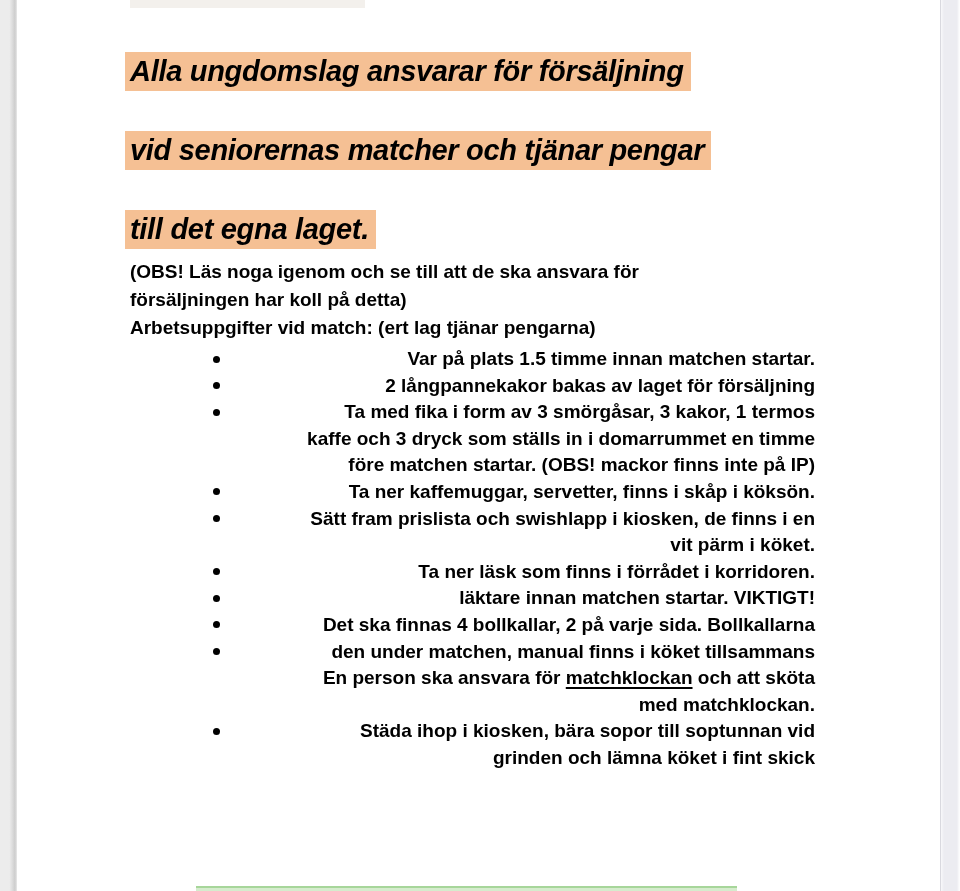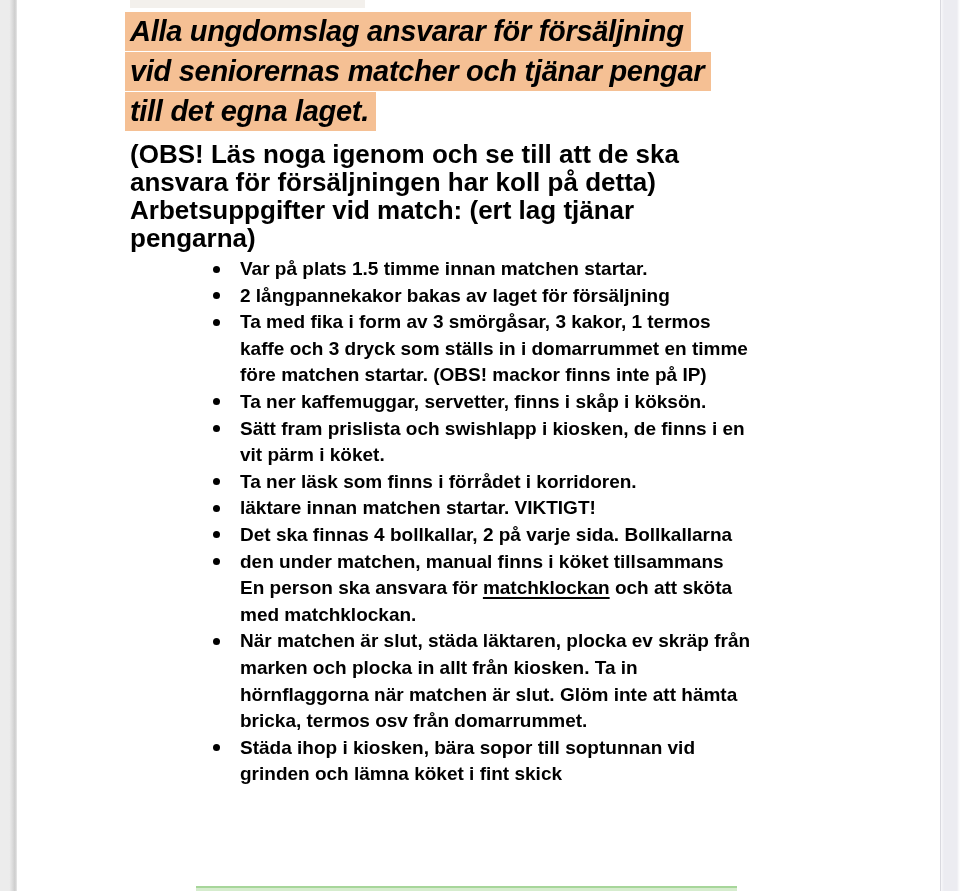--- a/index.html
+++ b/index.html
@@ -21,42 +21,43 @@
   }
   .page {
     position: absolute; left: 17px; right: 20px; top: 0; bottom: 0;
     background: var(--page, #fff);
   }
   .cutoff-top {
     position: absolute; left: 113px; top: 0; width: 235px; height: 8px;
     background: #f3f0ec;
   }
   .title-block { padding: 12px 0 0 113px; }
-  .title-line { margin-bottom: 1px; }
+  .title-line { margin-bottom: 1px; margin-top: 40px; }
   .title-line .hl {
     display: inline-block;
     background: var(--highlight-orange, #f5c094);
     font-style: italic;
     font-weight: 700;
     font-size: 29px;
     line-height: 31px;
     padding: 4px 7px 4px 5px;
     margin-left: -5px;
     letter-spacing: -0.3px;
   }
   .intro { margin-left: 113px; width: 585px; }
-  .intro p { font-size: 26px; line-height: 28px; font-weight: 700; }
+  .intro p { font-size: 19px; line-height: 28px; font-weight: 700; }
   .intro .note { margin-top: 9px; }
   ul.task-list { list-style: none; margin: 4px 0 0 0; padding: 0 0 0 223px; }
   ul.task-list li {
     position: relative;
     font-size: 19px;
     line-height: 26.6px;
     font-weight: 700;
     width: 575px;
+    text-align: right;
   }
   ul.task-list li::before {
     content: "";
     position: absolute;
     left: -27px;
     top: 9.5px;
     width: 7px;
     height: 7px;
     border-radius: 50%;
     background: #000;
@@ -120,26 +121,20 @@
     </li>
     <li>
       <span class="ln">Det ska finnas 4 bollkallar, 2 på varje sida. Bollkallarna</span>
     </li>
     <li>
       <span class="ln">den under matchen, manual finns i köket tillsammans</span>
       <span class="ln"><span>En person ska ansvara för </span><span class="uline">matchklockan</span><span> och att sköta</span></span>
       <span class="ln">med matchklockan.</span>
     </li>
     <li>
-      <span class="ln">När matchen är slut, städa läktaren, plocka ev skräp från</span>
-      <span class="ln">marken och plocka in allt från kiosken. Ta in</span>
-      <span class="ln">hörnflaggorna när matchen är slut. Glöm inte att hämta</span>
-      <span class="ln">bricka, termos osv från domarrummet.</span>
-    </li>
-    <li>
       <span class="ln">Städa ihop i kiosken, bära sopor till soptunnan vid</span>
       <span class="ln">grinden och lämna köket i fint skick</span>
     </li>
   </ul>
 
   <div class="cutoff-bottom"></div>
 
 </div>
 
 <div class="gutter-right"></div>

